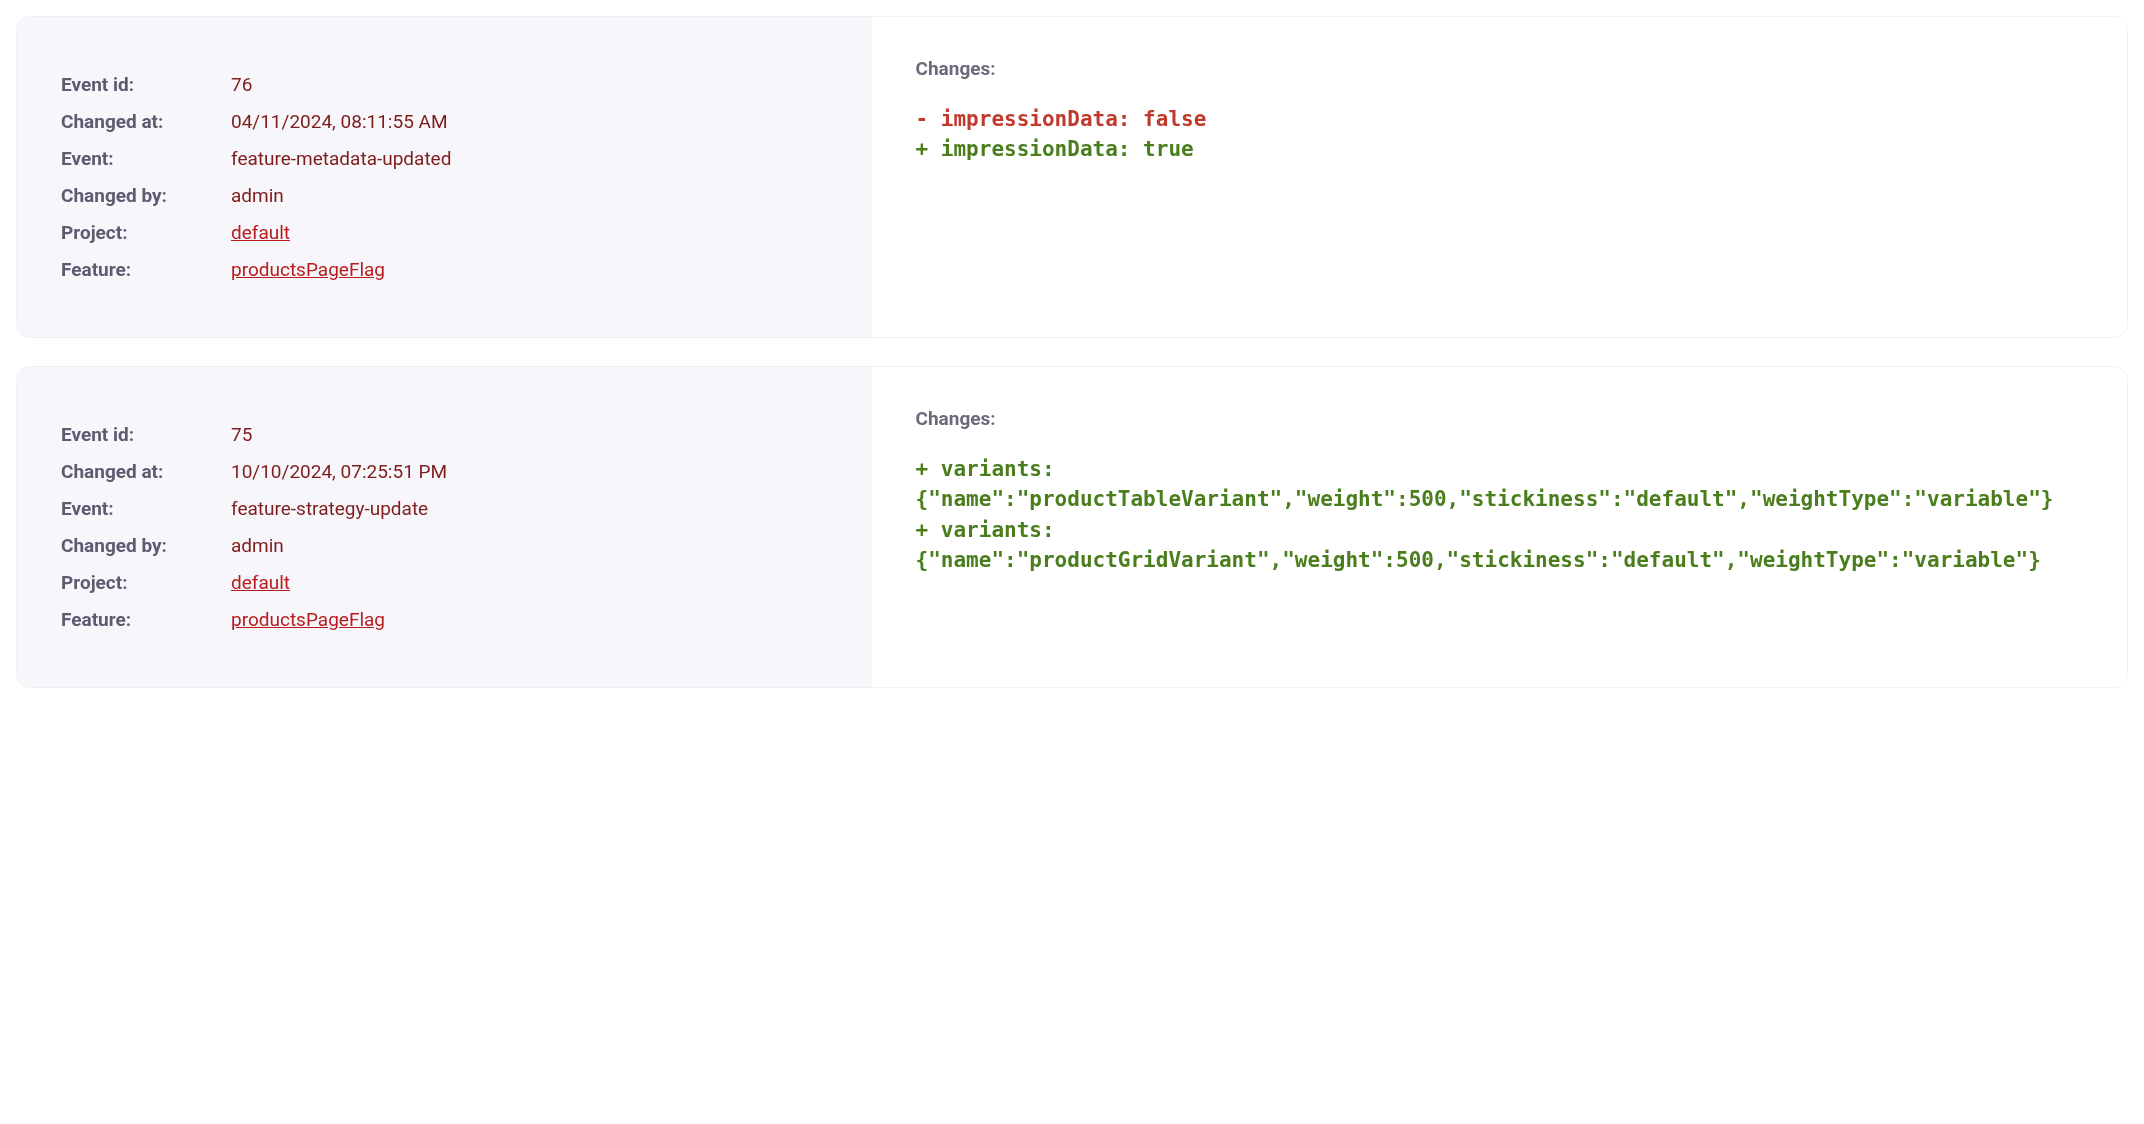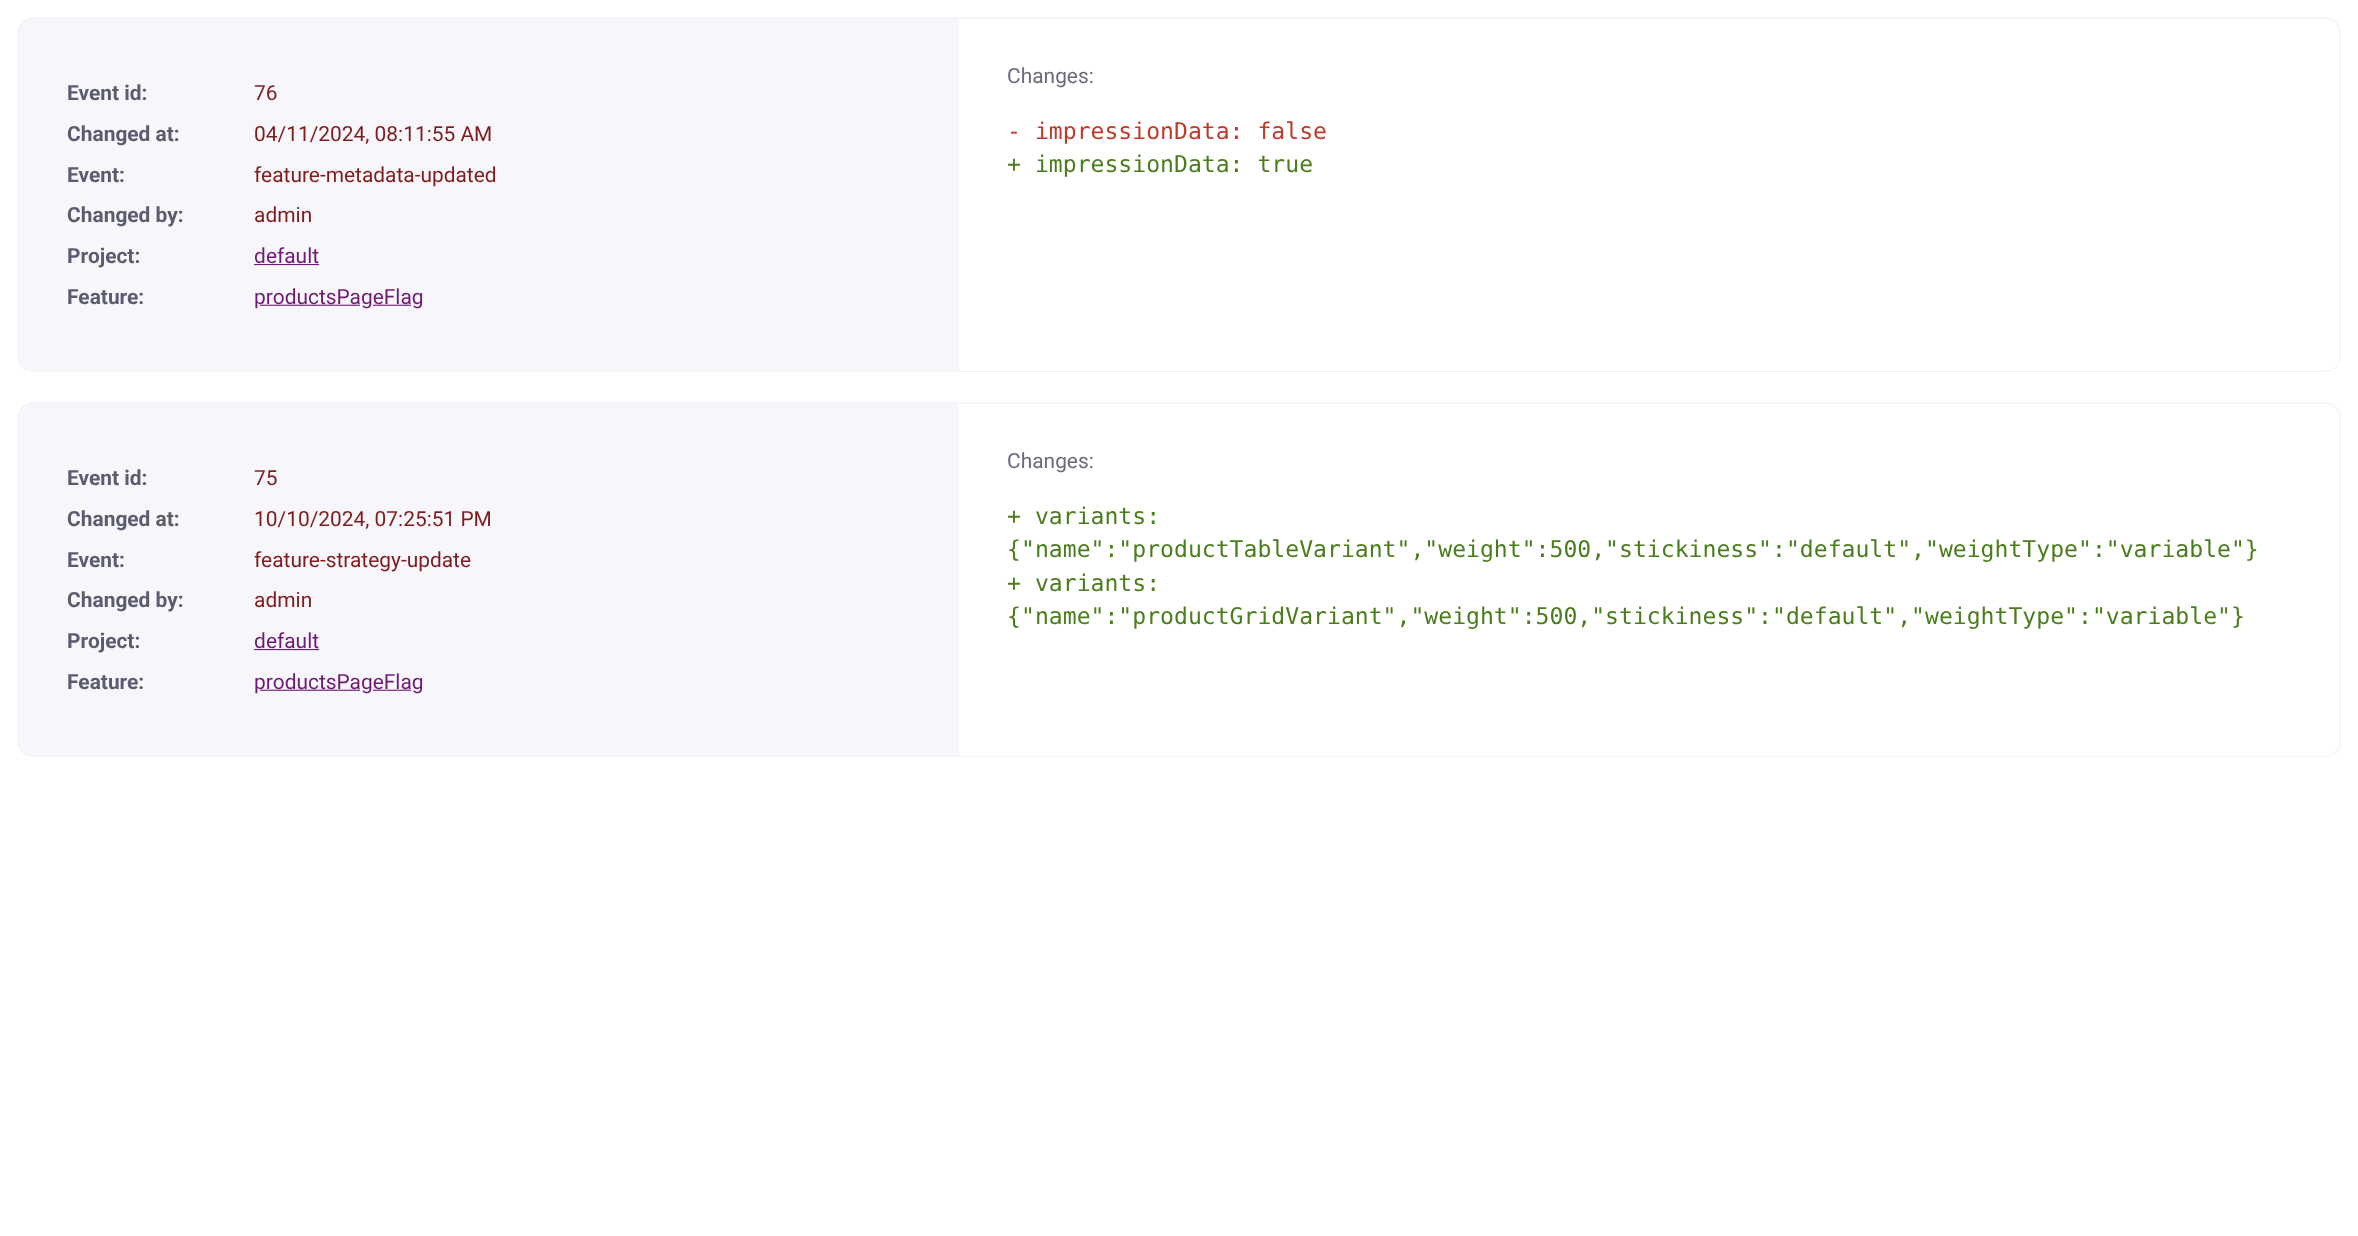--- a/index.html
+++ b/index.html
@@ -19,37 +19,38 @@
   }
   .card-left {
     background: #f6f6fb;
     width: 40.5%;
     padding: 56px 40px 56px 44px;
   }
   .card-right {
     background: #ffffff;
     flex: 1;
     padding: 40px 40px 40px 44px;
+    font-weight: bold;
   }
   .meta-row {
     display: flex;
     align-items: baseline;
     margin-bottom: 14px;
   }
   .meta-row:last-child { margin-bottom: 0; }
   .meta-label {
     width: 170px;
     color: #5c5c70;
     font-weight: 700;
   }
   .meta-value {
     color: #7f1d1d;
   }
   .meta-link {
-    color: #701a75;
+    color: #b91c1c;
     text-decoration: underline;
     cursor: pointer;
   }
   .changes-label {
     color: #6a6a7a;
     margin-bottom: 24px;
   }
   .diff {
     font-family: "SFMono-Regular", Menlo, Consolas, monospace;
     font-size: 21px;

